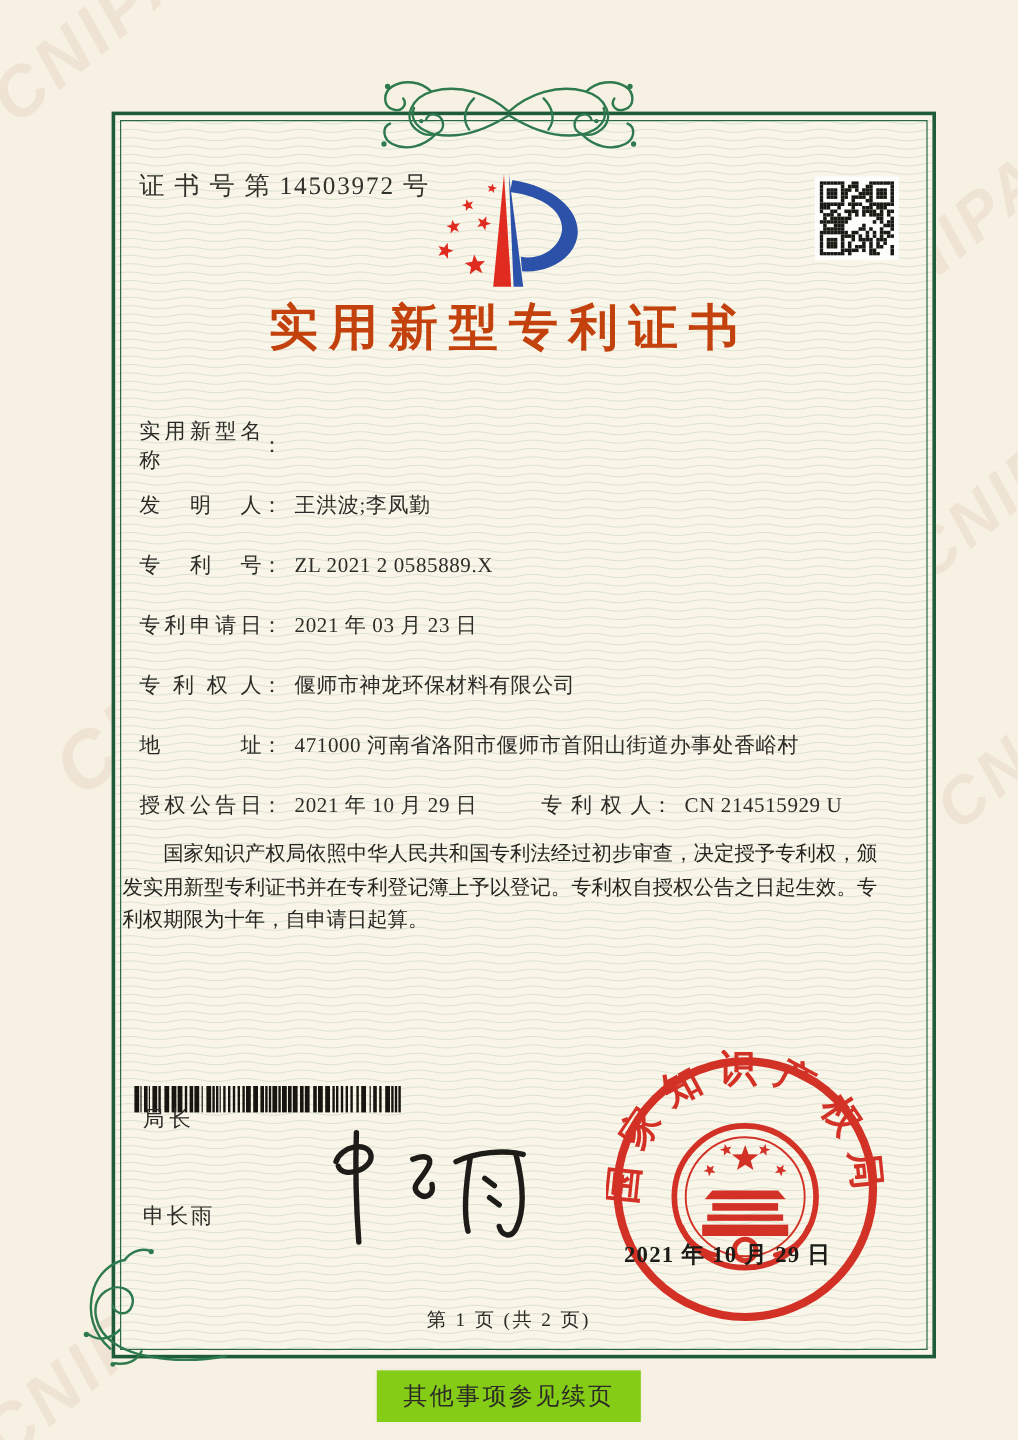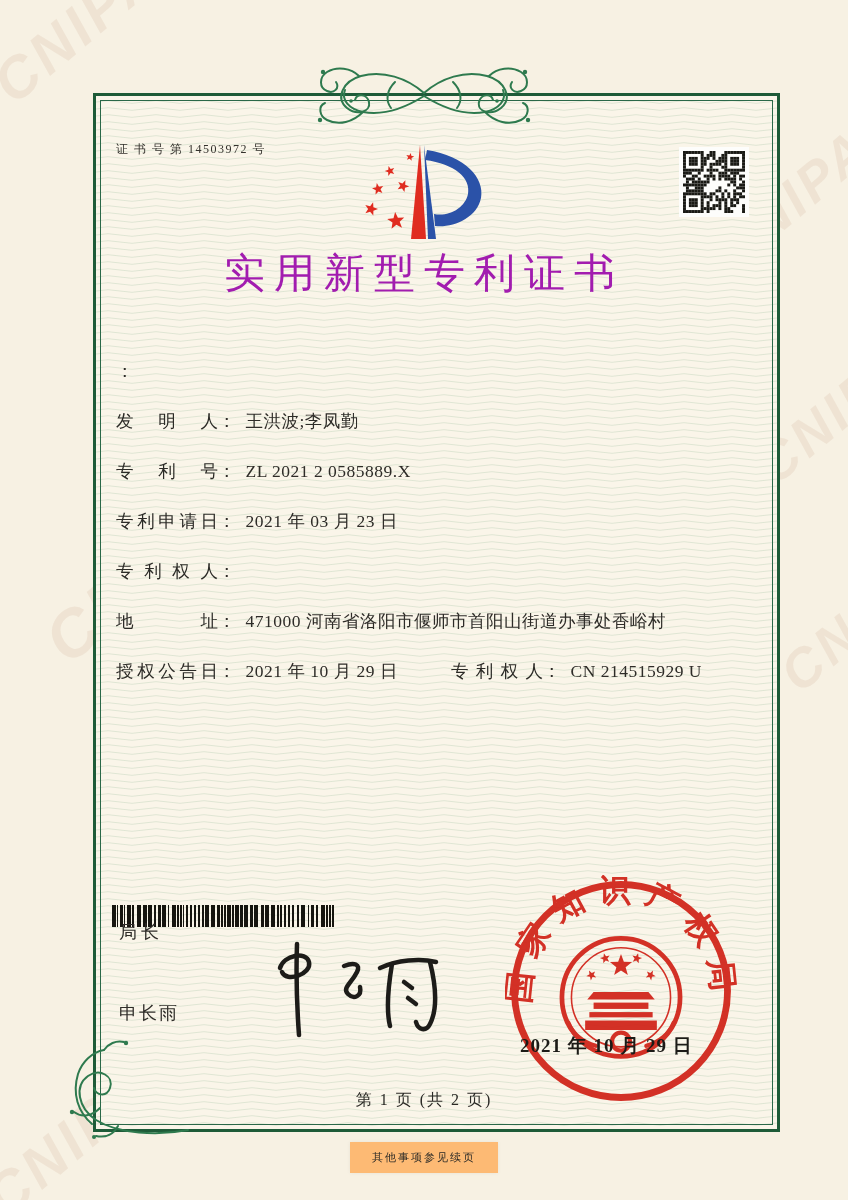--- a/index.html
+++ b/index.html
@@ -30,26 +30,26 @@
     content:"";position:absolute;inset:4px;border:1px solid #2a6848;pointer-events:none;
   }
   #guilloche{position:absolute;left:0;top:0;width:100%;height:100%;}
   #guilloche path{fill:none;stroke:#bdd2b8;stroke-width:.8;opacity:.55;}
   
   .orn path{fill:none;stroke:var(--green2);stroke-width:2;stroke-linecap:round;}
   .orn circle{fill:var(--green2);}
   .orn-top{position:absolute;left:299px;top:60px;}
   .orn-corner{position:absolute;left:48px;top:1038px;}
   
-  .cert-no{position:absolute;left:116px;top:141px;font-size:12px;letter-spacing:1.5px;color:#33312c;}
+  .cert-no{position:absolute;left:116px;top:141px;font-size:21px;letter-spacing:1.5px;color:#33312c;}
   .logo{position:absolute;left:335px;top:136px;}
   .qr-box{position:absolute;left:679px;top:147px;width:70px;height:70px;background:#fdfdfb;padding:4px;}
   .title{
     position:absolute;left:93px;top:246px;width:662px;text-align:center;
-    font-size:41px;font-weight:normal;letter-spacing:9px;color:#a21caf;
+    font-size:41px;font-weight:bold;letter-spacing:9px;color:#c2410c;
   }
   
   .fields{position:absolute;left:116px;top:346px;width:630px;font-size:17.5px;}
   .frow{height:50px;display:flex;align-items:center;position:relative;}
   .flabel{display:inline-block;width:102px;text-align:justify;text-align-last:justify;color:#2b2a26;}
   .fcolon{margin-right:10px;}
   .fvalue{letter-spacing:.5px;}
   .fcell2{position:absolute;left:335px;top:0;height:50px;display:flex;align-items:center;}
   .fcell2 .flabel{width:92px;}
   
@@ -67,21 +67,21 @@
   .seal{position:absolute;left:505px;top:875px;width:232px;height:232px;opacity:.95;}
   .seal .ring{fill:none;stroke:var(--seal-red);stroke-width:6.5;}
   .seal text{fill:var(--seal-red);font-weight:bold;font-size:30px;letter-spacing:12px;font-family:"Liberation Serif","DejaVu Serif",serif;}
   .emb-s{fill:none;stroke:var(--seal-red);stroke-linecap:round;}
   .emb-f{fill:var(--seal-red);stroke:none;}
   .seal-date{position:absolute;left:520px;top:1033px;font-size:19px;font-weight:600;letter-spacing:1px;color:#1c1b17;}
   
   .page-no{position:absolute;left:93px;top:1090px;width:662px;text-align:center;font-size:16px;letter-spacing:2px;color:#2b2a26;}
   .note{
     position:absolute;left:424px;top:1142px;transform:translateX(-50%);
-    background:#fdba74;padding:8px 22px;font-size:11px;letter-spacing:2px;color:#2b2a26;
+    background:#84cc16;padding:8px 22px;font-size:20px;letter-spacing:2px;color:#2b2a26;
     box-shadow:0 0 4px rgba(0,0,0,.06);
   }
 </style>
 </head>
 <body>
 
 <div class="wm" style="left:-22px;top:-6px;font-size:58px;">CNIPA</div>
 <div class="wm" style="left:700px;top:168px;font-size:54px;">CNIPA</div>
 <div class="wm" style="left:742px;top:382px;font-size:54px;">CNIPA</div>
 <div class="wm" style="left:28px;top:540px;font-size:66px;">CNIPA</div>
@@ -536,59 +536,62 @@
       <rect x="44.29" y="59.05" width="2.95" height="2.95" fill="#191914"></rect>
       <rect x="47.24" y="59.05" width="2.95" height="2.95" fill="#191914"></rect>
       <rect x="59.05" y="59.05" width="2.95" height="2.95" fill="#191914"></rect>
     </svg>
 </div>
 
 <div class="title">实用新型专利证书</div>
 
 <div class="fields">
   <div class="frow">
+    <span class="flabel">实用新型名称</span>
       <span class="fcolon">：</span>
   </div>
   <div class="frow">
     <span class="flabel">发明人</span>
       <span class="fcolon">：</span>
     <span class="fvalue">王洪波;李凤勤</span>
   </div>
   <div class="frow">
     <span class="flabel">专利号</span>
       <span class="fcolon">：</span>
     <span class="fvalue">ZL 2021 2 0585889.X</span>
   </div>
   <div class="frow">
     <span class="flabel">专利申请日</span>
       <span class="fcolon">：</span>
     <span class="fvalue">2021 年 03 月 23 日</span>
   </div>
   <div class="frow">
     <span class="flabel">专利权人</span>
       <span class="fcolon">：</span>
+    <span class="fvalue">偃师市神龙环保材料有限公司</span>
   </div>
   <div class="frow">
     <span class="flabel">地址</span>
       <span class="fcolon">：</span>
     <span class="fvalue">471000 河南省洛阳市偃师市首阳山街道办事处香峪村</span>
   </div>
   <div class="frow">
     <span class="flabel">授权公告日</span>
       <span class="fcolon">：</span>
     <span class="fvalue">2021 年 10 月 29 日</span>
     <span class="fcell2">
       <span class="flabel">专利权人</span>
         <span class="fcolon">：</span>
       <span class="fvalue">CN 214515929 U</span>
     </span>
   </div>
 </div>
 
 <div class="bodytext">
+  <p>国家知识产权局依照中华人民共和国专利法经过初步审查，决定授予专利权，颁发实用新型专利证书并在专利登记簿上予以登记。专利权自授权公告之日起生效。专利权期限为十年，自申请日起算。</p>
 </div>
 
 <div id="barcode">
     <i style="left: 0px; width: 4px;"></i>
     <i style="left: 5px; width: 1px;"></i>
     <i style="left: 8px; width: 3px;"></i>
     <i style="left: 12px; width: 1px;"></i>
     <i style="left: 15px; width: 4px;"></i>
     <i style="left: 20px; width: 2px;"></i>
     <i style="left: 25px; width: 4px;"></i>

